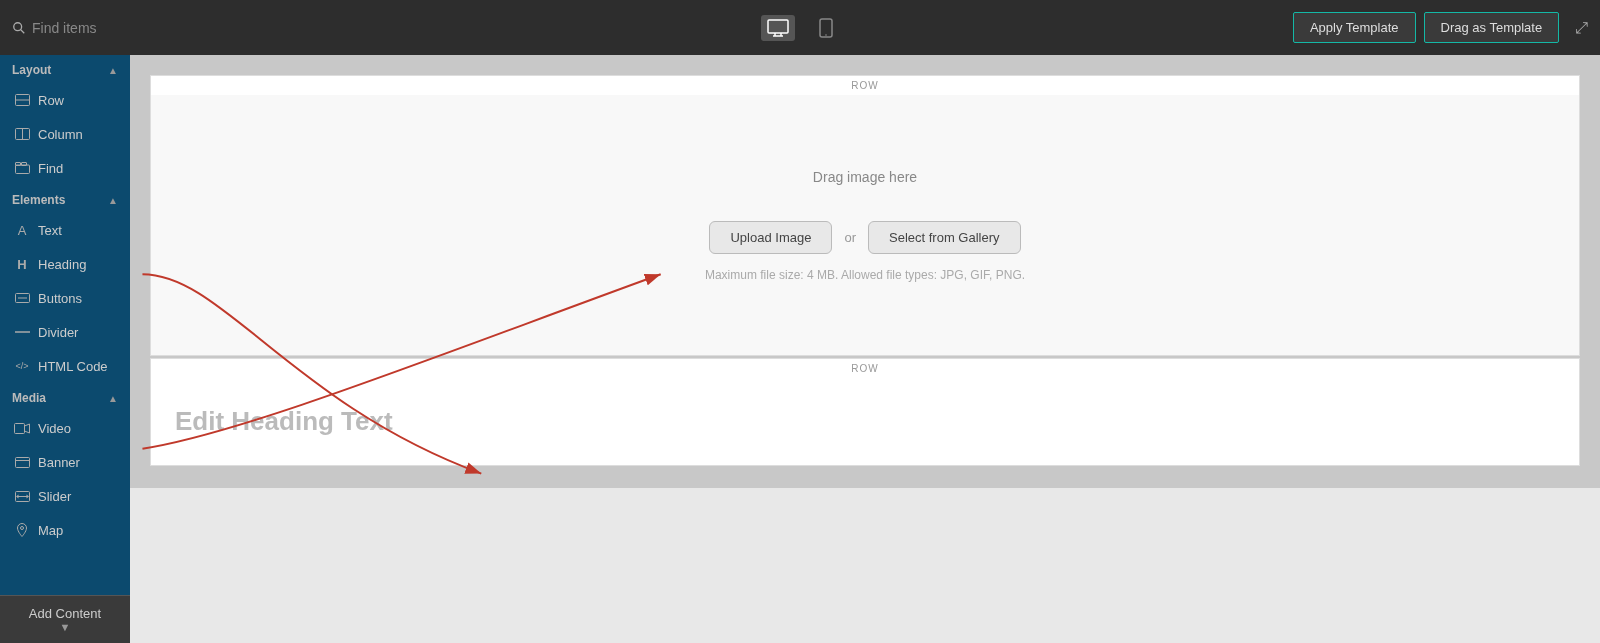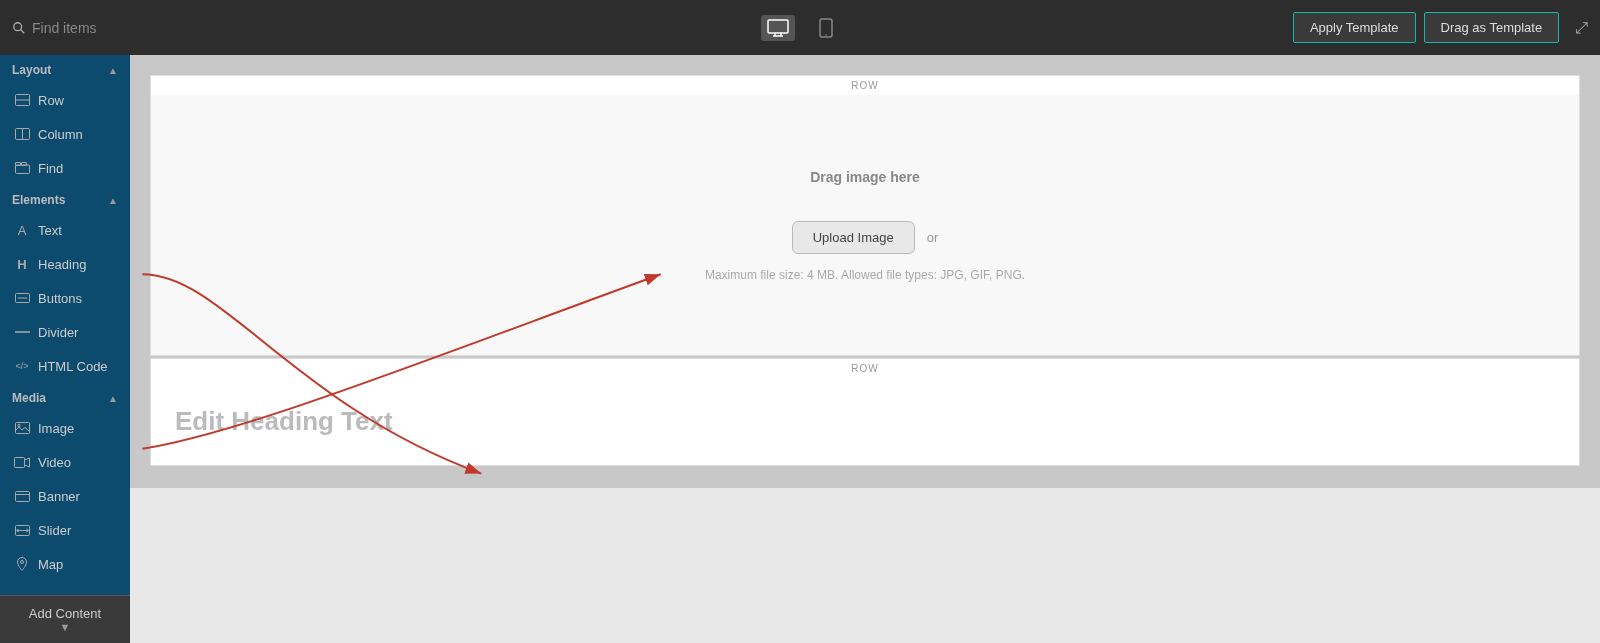--- a/index.html
+++ b/index.html
@@ -171,21 +171,20 @@
       align-items: center;
       justify-content: center;
       padding: 60px 20px;
       min-height: 260px;
       background: #f8f8f8;
     }
     .drag-text {
       font-size: 14px;
       color: #888;
       margin-bottom: 36px;
-      font-weight: bold;
     }
     .upload-buttons-row {
       display: flex;
       align-items: center;
       gap: 12px;
     }
     .btn-upload {
       padding: 8px 20px;
       border: 1px solid #bbb;
       background: #e8e8e8;
@@ -347,30 +346,20 @@
     <div class="sidebar-item">
       <span class="item-icon" style="font-size:9px;color:#aaa;">&lt;/&gt;</span>
       <span>HTML Code</span>
     </div>
 
     <div class="sidebar-section-header">
       <span>Media</span>
       <span class="chevron">▲</span>
     </div>
 
-    <div class="sidebar-item">
-      <span class="item-icon">
-        <svg width="15" height="12" viewBox="0 0 15 12" fill="none">
-            <rect x="0.5" y="0.5" width="14" height="11" rx="1" stroke="#aaa"></rect>
-            <polyline points="0.5,8.5 4,5 7,8 10,5.5 14.5,9.5" stroke="#aaa" fill="none"></polyline>
-            <circle cx="4" cy="3.5" r="1.2" stroke="#aaa"></circle>
-          </svg>
-      </span>
-      <span>Image</span>
-    </div>
 
     <div class="sidebar-item">
       <span class="item-icon">
         <svg width="16" height="11" viewBox="0 0 16 11" fill="none">
             <rect x="0.5" y="0.5" width="10" height="10" rx="1" stroke="#aaa"></rect>
             <polyline points="10.5,3 15.5,1 15.5,10 10.5,8" stroke="#aaa" fill="none"></polyline>
           </svg>
       </span>
       <span>Video</span>
     </div>
@@ -416,20 +405,21 @@
   <div class="canvas-wrapper">
     <div class="canvas-area">
 
       <div class="row-wrapper">
         <div class="row-label">ROW</div>
         <div class="image-upload-area">
           <div class="drag-text">Drag image here</div>
           <div class="upload-buttons-row">
             <button class="btn-upload">Upload Image</button>
             <span class="or-text">or</span>
+            <button class="btn-upload">Select from Gallery</button>
           </div>
           <div class="file-info">Maximum file size: 4 MB. Allowed file types: JPG, GIF, PNG.</div>
         </div>
       </div>
 
       <div class="row-wrapper">
         <div class="row-label">ROW</div>
         <div class="heading-area">
           <span class="heading-placeholder">Edit Heading Text</span>
         </div>

